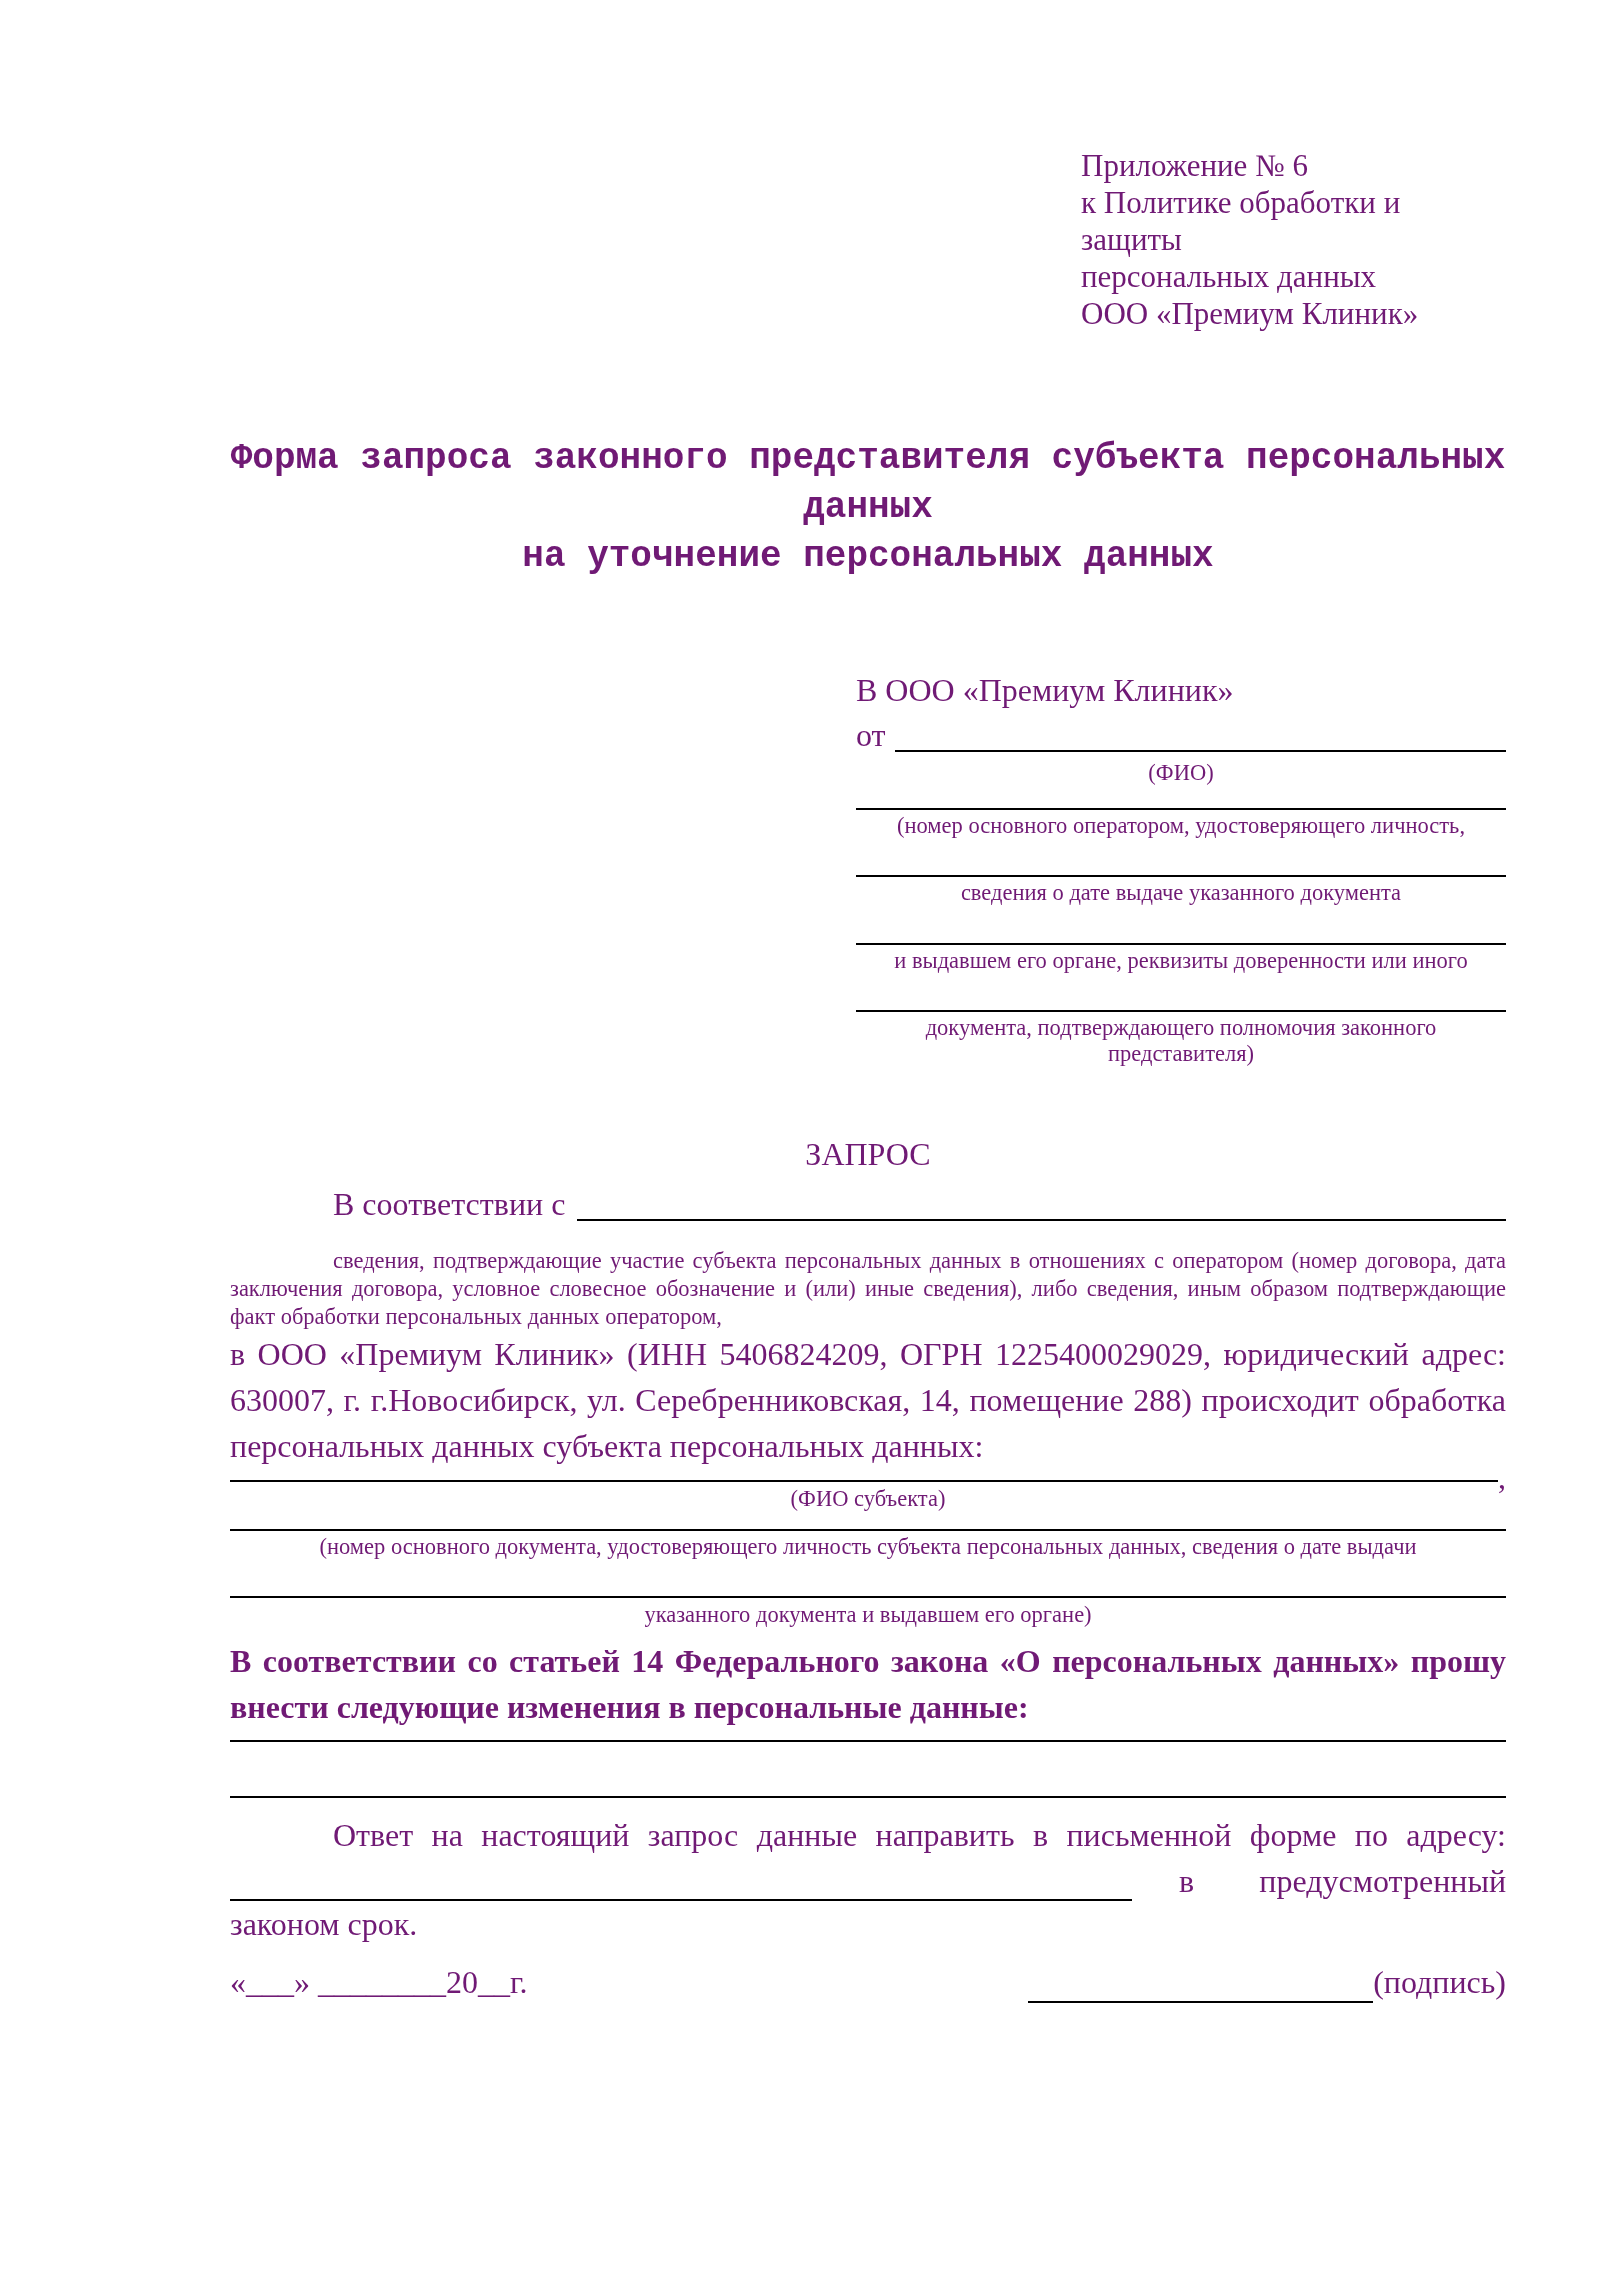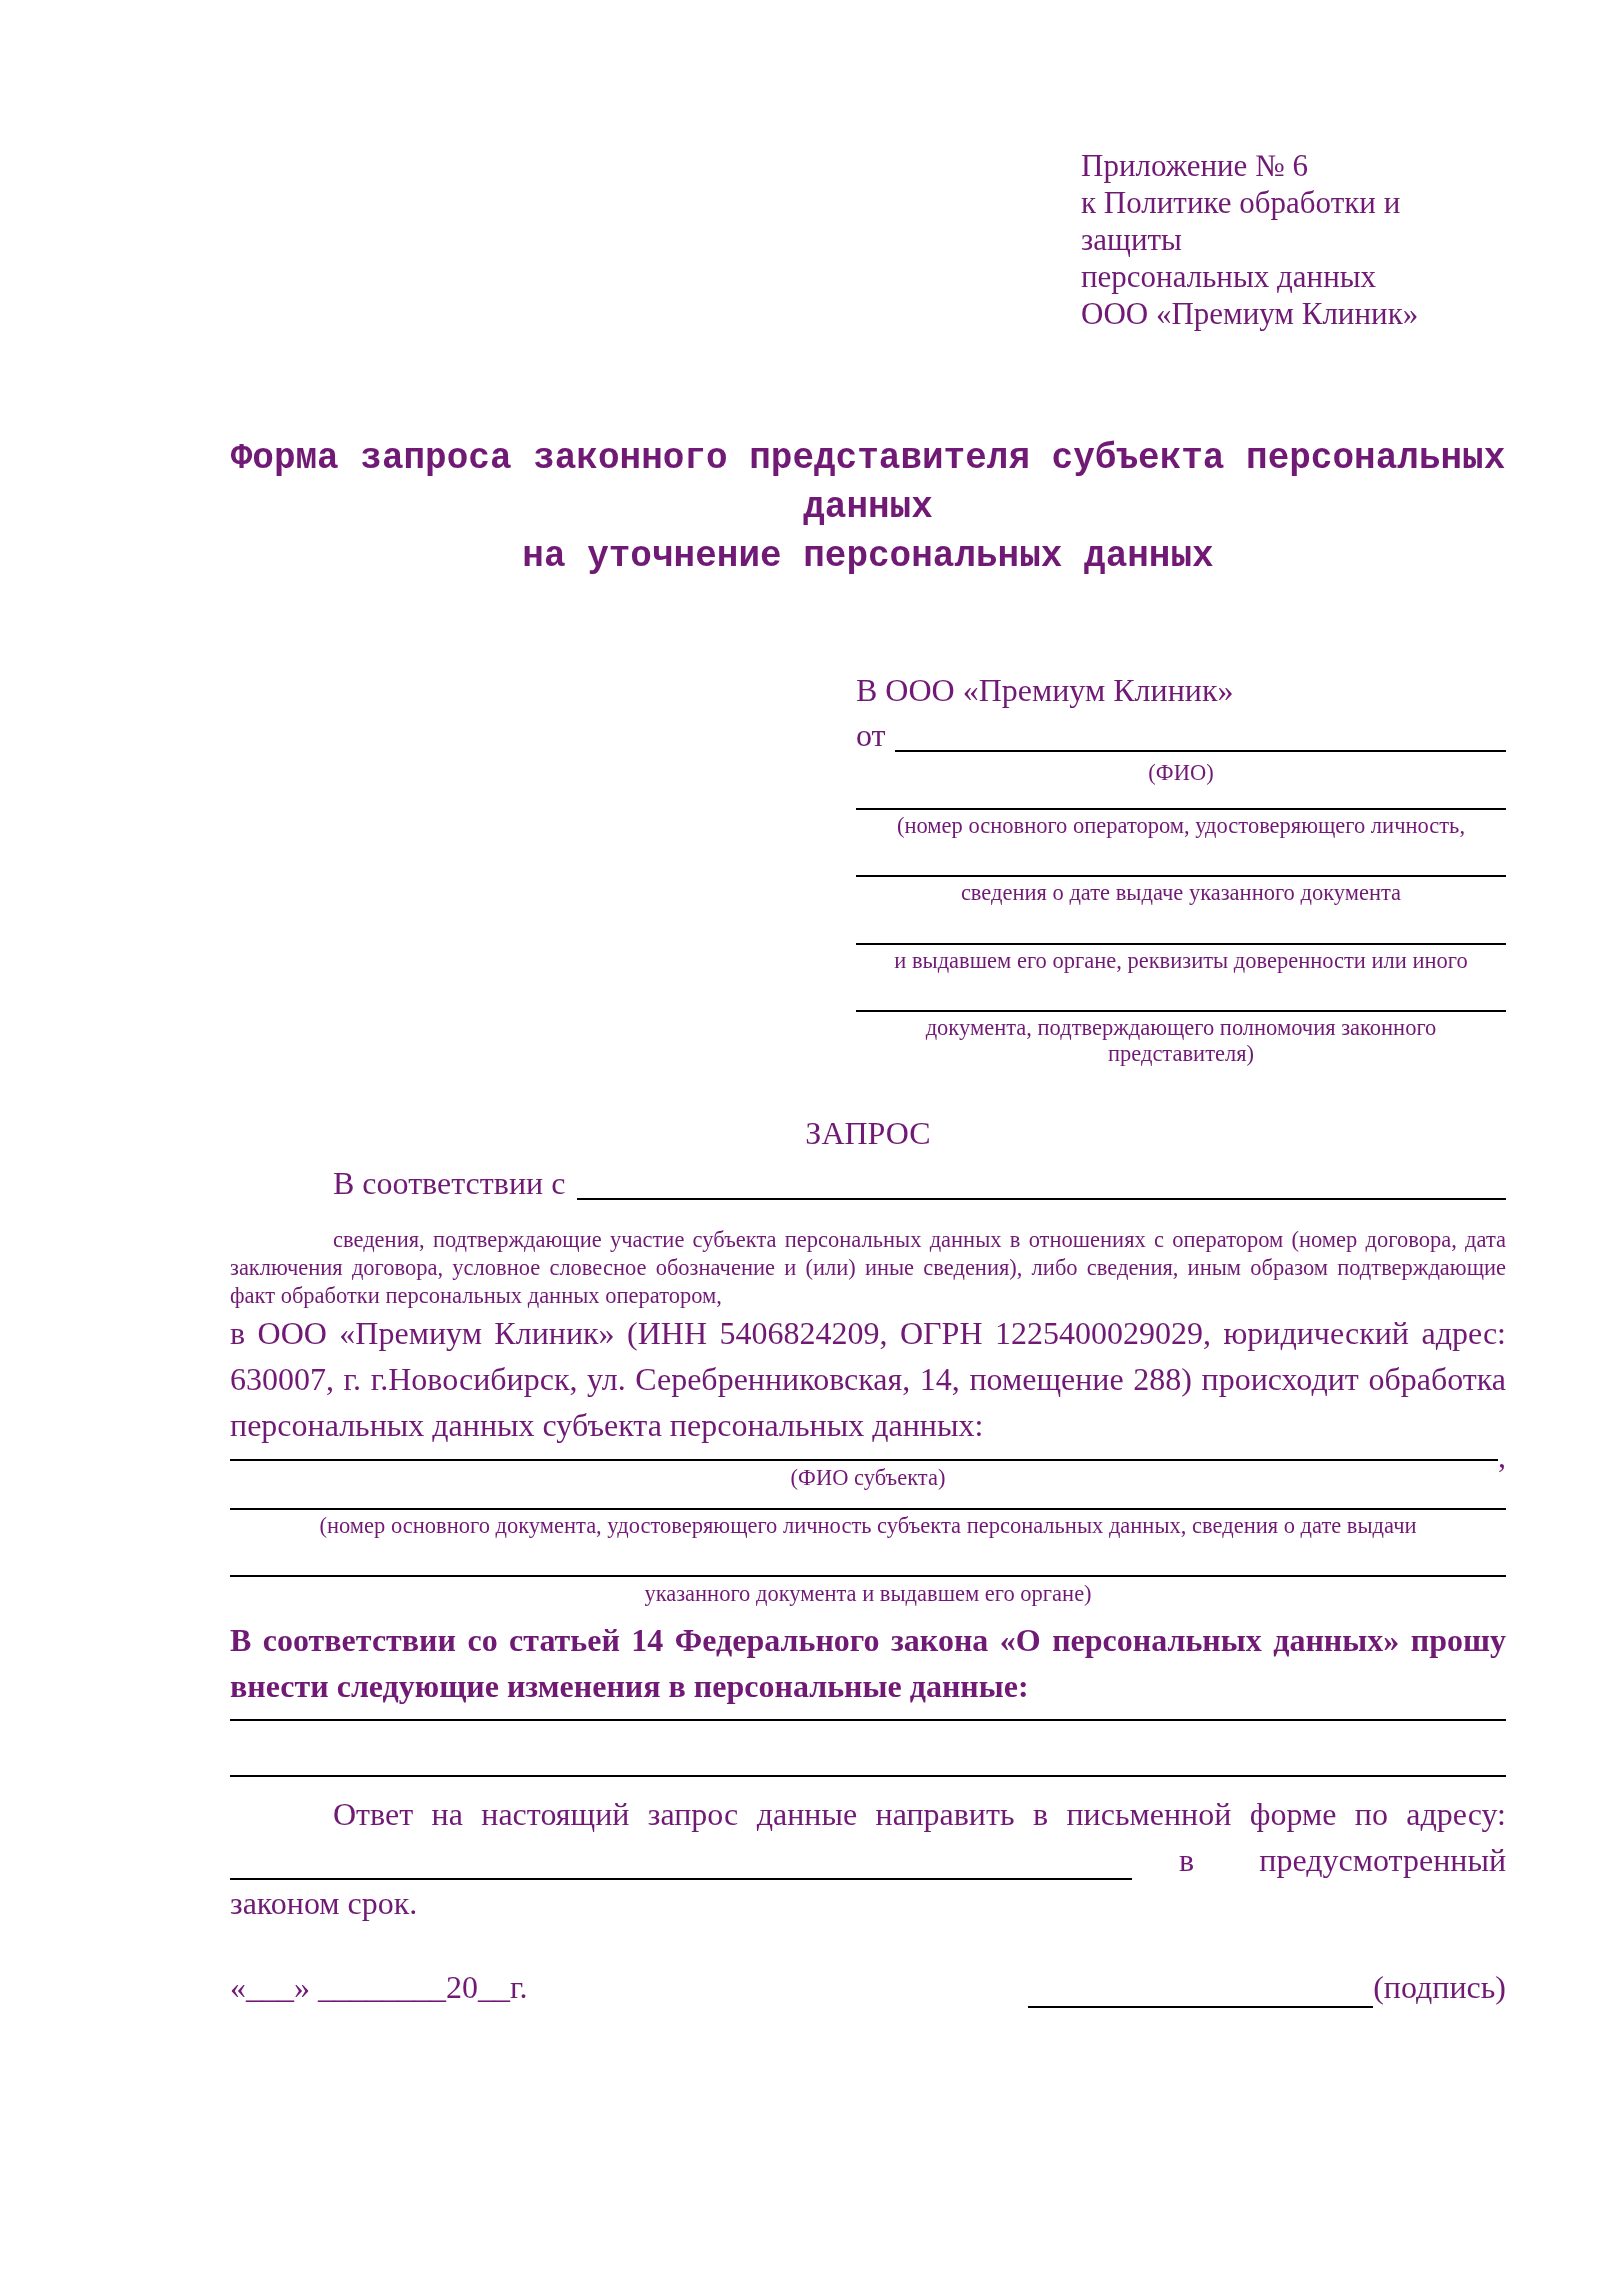--- a/index.html
+++ b/index.html
@@ -23,21 +23,21 @@
   .addressee { margin-top:90px; margin-left:626px; width:650px; }
   .addr-to { font-size:32px; line-height:39px;font-family:Liberation Serif, serif; }
   .addr-from-row { display:flex; margin-top:3.9px; height:43px; }
   .addr-from-row .lbl { font-size:32px; line-height:43px; }
   .addr-from-row .fill { flex:1; border-bottom:2.9px solid #000; margin-left:9.8px; margin-bottom:4.9px; }
   .cap { font-size:22.5px; line-height:26.5px; text-align:center; }
   .addr-cap { margin-top:2.9px; }
   .addr-row1 { height:21.6px; border-bottom:2.9px solid #000; }
   .addr-row  { height:36px; border-bottom:2.9px solid #000; }
   
-  .req-heading { margin-top:45px; text-align:center; font-size:32px; line-height:41px; }
+  .req-heading { margin-top:66px; text-align:center; font-size:32px; line-height:41px; }
   .intro-row { display:flex; margin-top:7.8px; height:43px; }
   .intro-row .lbl { font-size:32px; line-height:43px; margin-left:103px; }
   .intro-row .fill { flex:1; border-bottom:2.9px solid #000; margin-left:11.8px; margin-bottom:4.9px; }
   .intro-cap { font-size:22.5px; line-height:28px; text-align:justify; text-indent:103px; margin-top:21px; }
   .para { font-size:32px; line-height:46px; text-align:justify; }
   .subject-row { display:flex; align-items:flex-end; height:13.7px; overflow:visible; }
   .subject-row .fill { flex:1; border-bottom:2.9px solid #000; }
   .subject-row .after { font-size:32px; line-height:9.8px; }
   .cap-c { margin-top:3.9px; }
   .doc-row1 { height:15.7px; border-bottom:2.9px solid #000; }
@@ -45,21 +45,21 @@
   .changes { margin-top:9.8px;font-weight:bold; }
   .blank1 { height:9.8px; border-bottom:2.9px solid #000; }
   .blank2 { height:54px; border-bottom:2.9px solid #000; }
   .answer1 { margin-top:13.7px; font-size:32px; line-height:46px; text-indent:103px; text-align:justify; text-align-last:justify; }
   .answer2 { display:flex; align-items:flex-end; height:43px; font-size:32px; }
   .answer2 .lead { width:902px; border-bottom:2.9px solid #000; align-self:flex-end; height:39px; }
   .answer2 .w1 { margin-left:47px; line-height:39px; }
   .answer2 .w2 { margin-left:auto; line-height:39px; }
   .answer3 { font-size:32px; line-height:46px; }
   
-  .footer-row { margin-top:41px; display:flex; justify-content:space-between; align-items:flex-end; font-size:32px; }
+  .footer-row { margin-top:15px; display:flex; justify-content:space-between; align-items:flex-end; font-size:32px; }
   .footer-row .date { line-height:41px; }
   .sig-group { display:flex; align-items:flex-end; }
   .sig-line { width:345px; border-bottom:2.9px solid #000; height:37px; }
   .sig-cap { line-height:41px; }
 </style>
 </head>
 <body>
 
 <div class="page">
   <div class="content">

